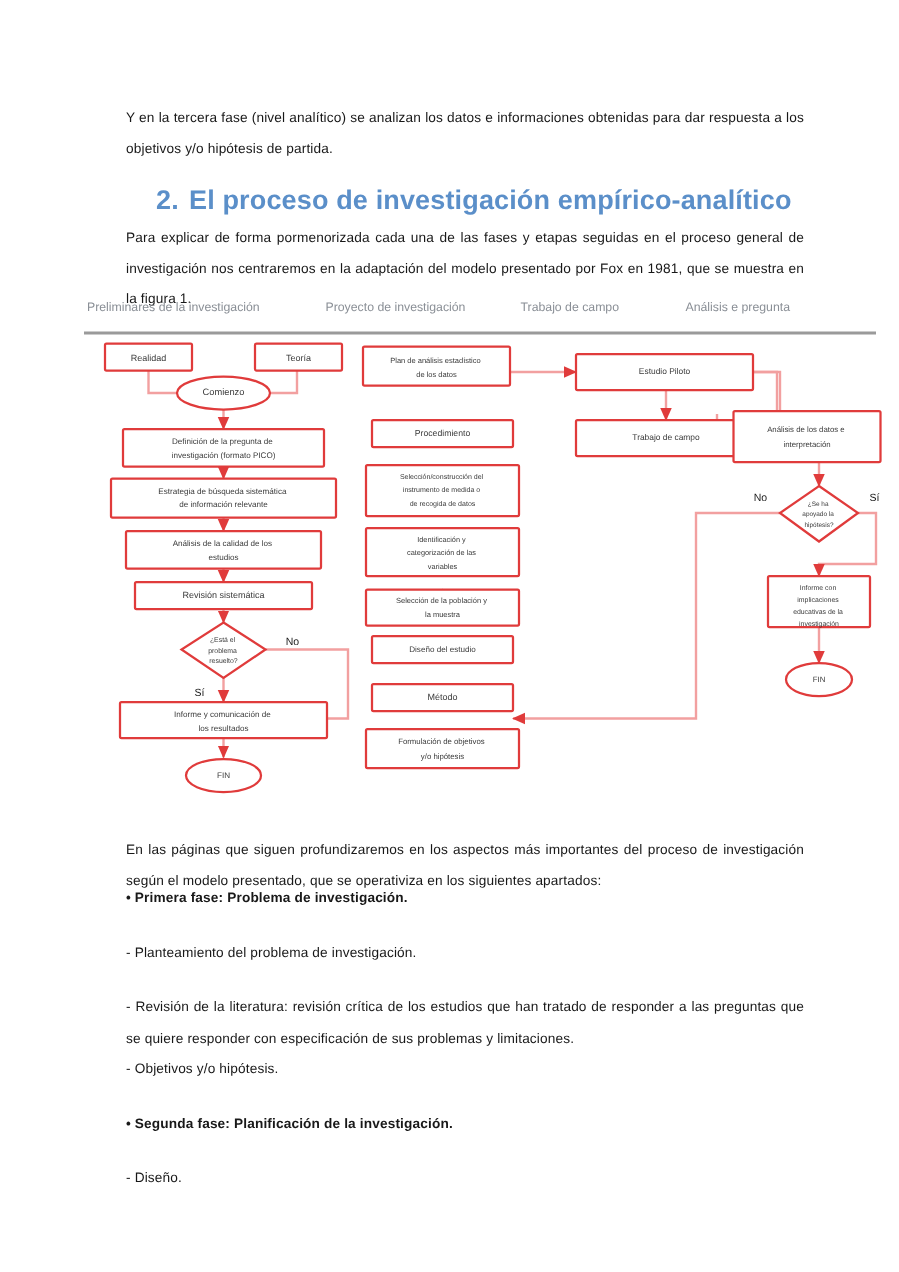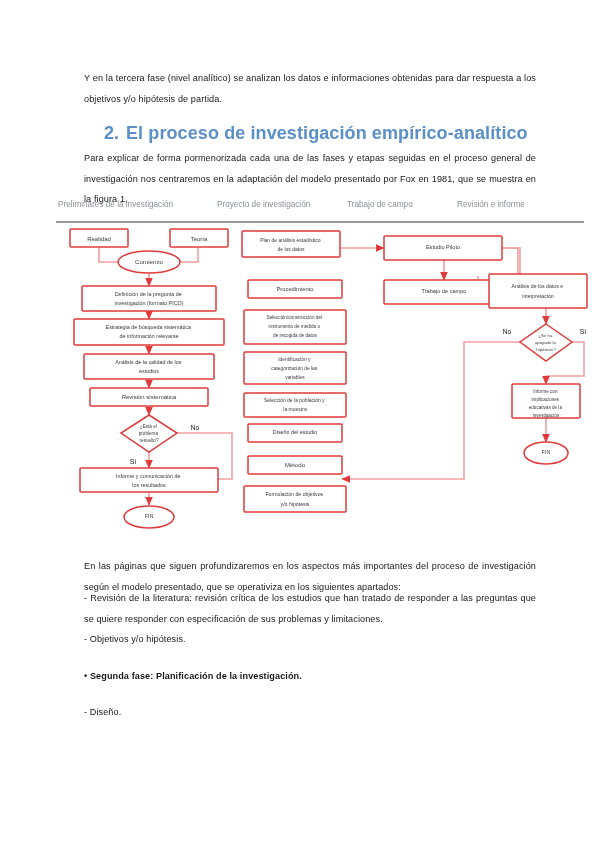--- a/index.html
+++ b/index.html
@@ -62,21 +62,21 @@
   <div class="body-col" style="top:148px;">
     <p class="para">Para explicar de forma pormenorizada cada una de las fases y etapas seguidas en el proceso general de investigación nos centraremos en la adaptación del modelo presentado por Fox en 1981, que se muestra en la figura 1.</p>
   </div>
 
   <div class="chart">
 
     <div class="chart-headers">
       <span style="left:6px;">Preliminares de la investigación</span>
       <span style="left:165px;">Proyecto de investigación</span>
       <span style="left:295px;">Trabajo de campo</span>
-      <span style="left:405px;">Revisión e informe</span>
+      <span style="left:405px;">Análisis e pregunta</span>
       <div class="hdr-rule"></div>
     </div>
 
     <div class="svgwrap">
     <svg class="flow" width="536" height="311" viewBox="0 0 536 311" xmlns="http://www.w3.org/2000/svg">
       <defs>
         <marker id="ar" markerWidth="6" markerHeight="6" refX="5" refY="3" orient="auto">
           <path d="M0,0.6 L5.4,3 L0,5.4 z" fill="#e03b3b"></path>
         </marker>
       </defs>
@@ -250,19 +250,21 @@
       </g>
     </svg>
     </div>
   </div>
 
   <div class="body-col" style="top:556px;">
     <p class="para">En las páginas que siguen profundizaremos en los aspectos más importantes del proceso de investigación según el modelo presentado, que se operativiza en los siguientes apartados:</p>
   </div>
 
   <div class="body-col" style="top:588px;">
+    <p class="para tight bold" style="margin-bottom:16px;">• Primera fase: Problema de investigación.</p>
+    <p class="para tight" style="margin-bottom:16px;">- Planteamiento del problema de investigación.</p>
     <p class="para" style="">- Revisión de la literatura: revisión crítica de los estudios que han tratado de responder a las preguntas que se quiere responder con especificación de sus problemas y limitaciones.</p>
     <p class="para tight" style="margin-bottom:16px;">- Objetivos y/o hipótesis.</p>
     <p class="para tight bold" style="margin-bottom:16px;">• Segunda fase: Planificación de la investigación.</p>
     <p class="para tight" style="margin-bottom:16px;">- Diseño.</p>
   </div>
 
 </div>
 
 </body></html>

